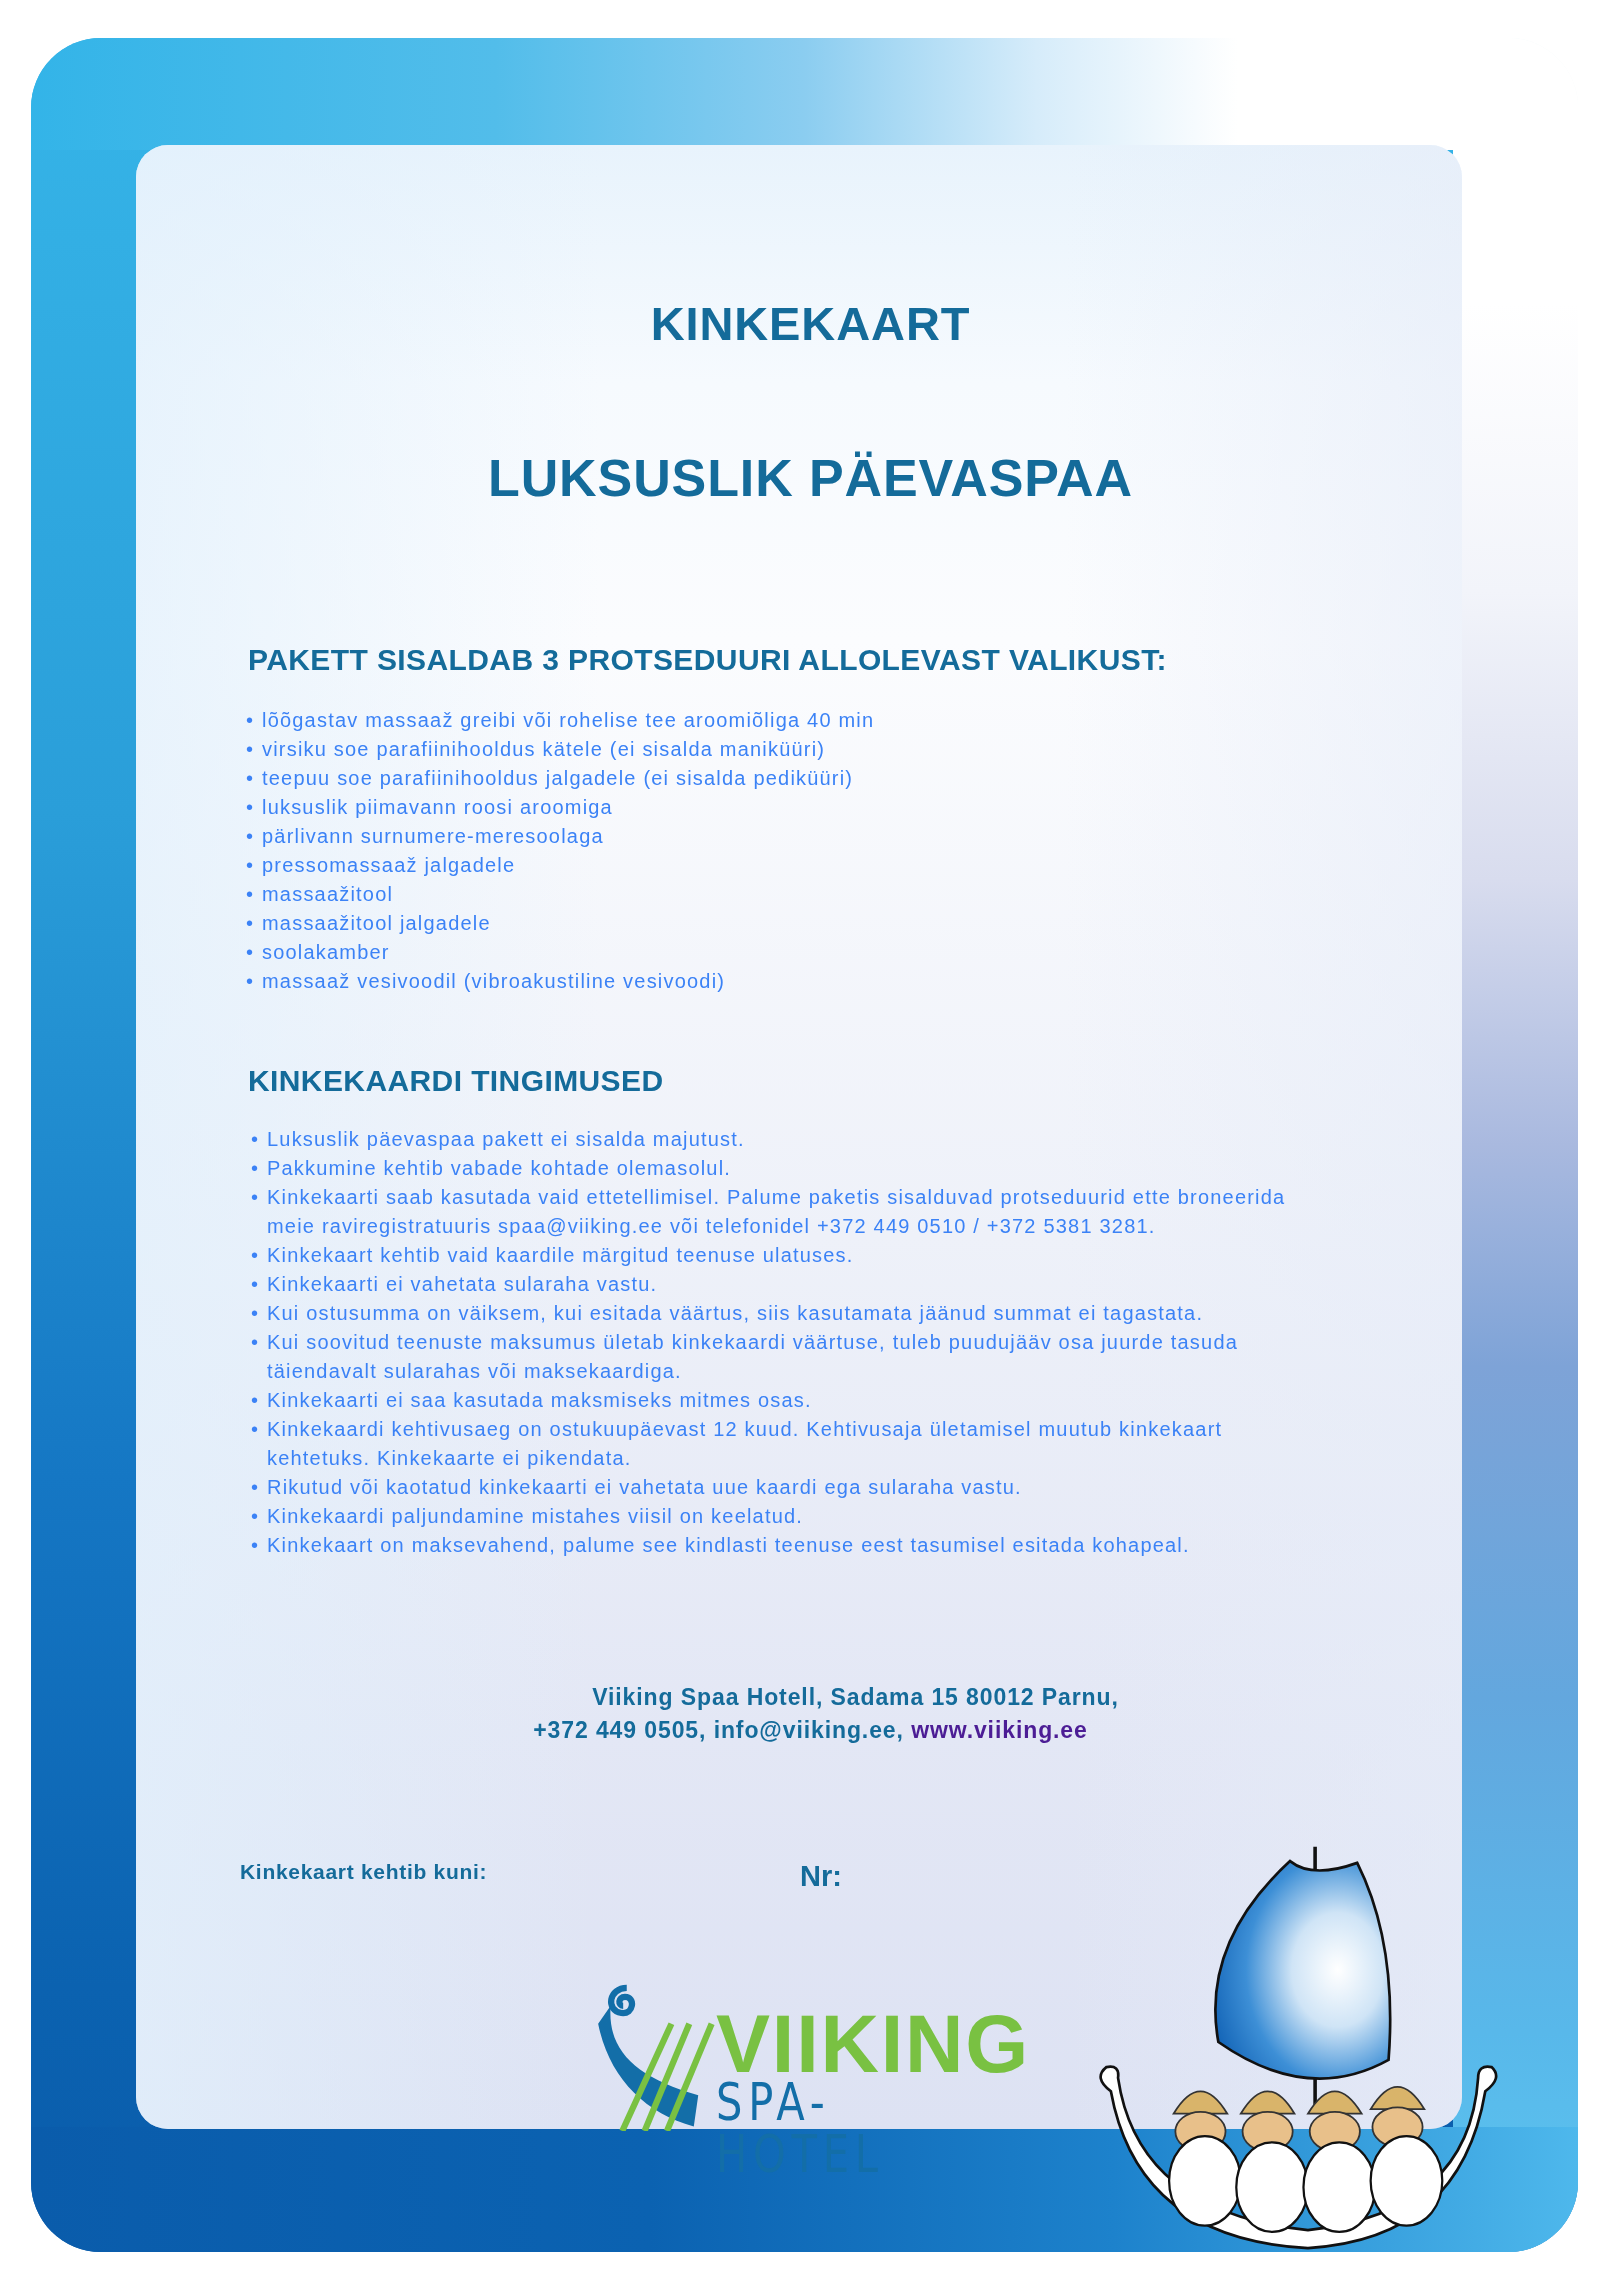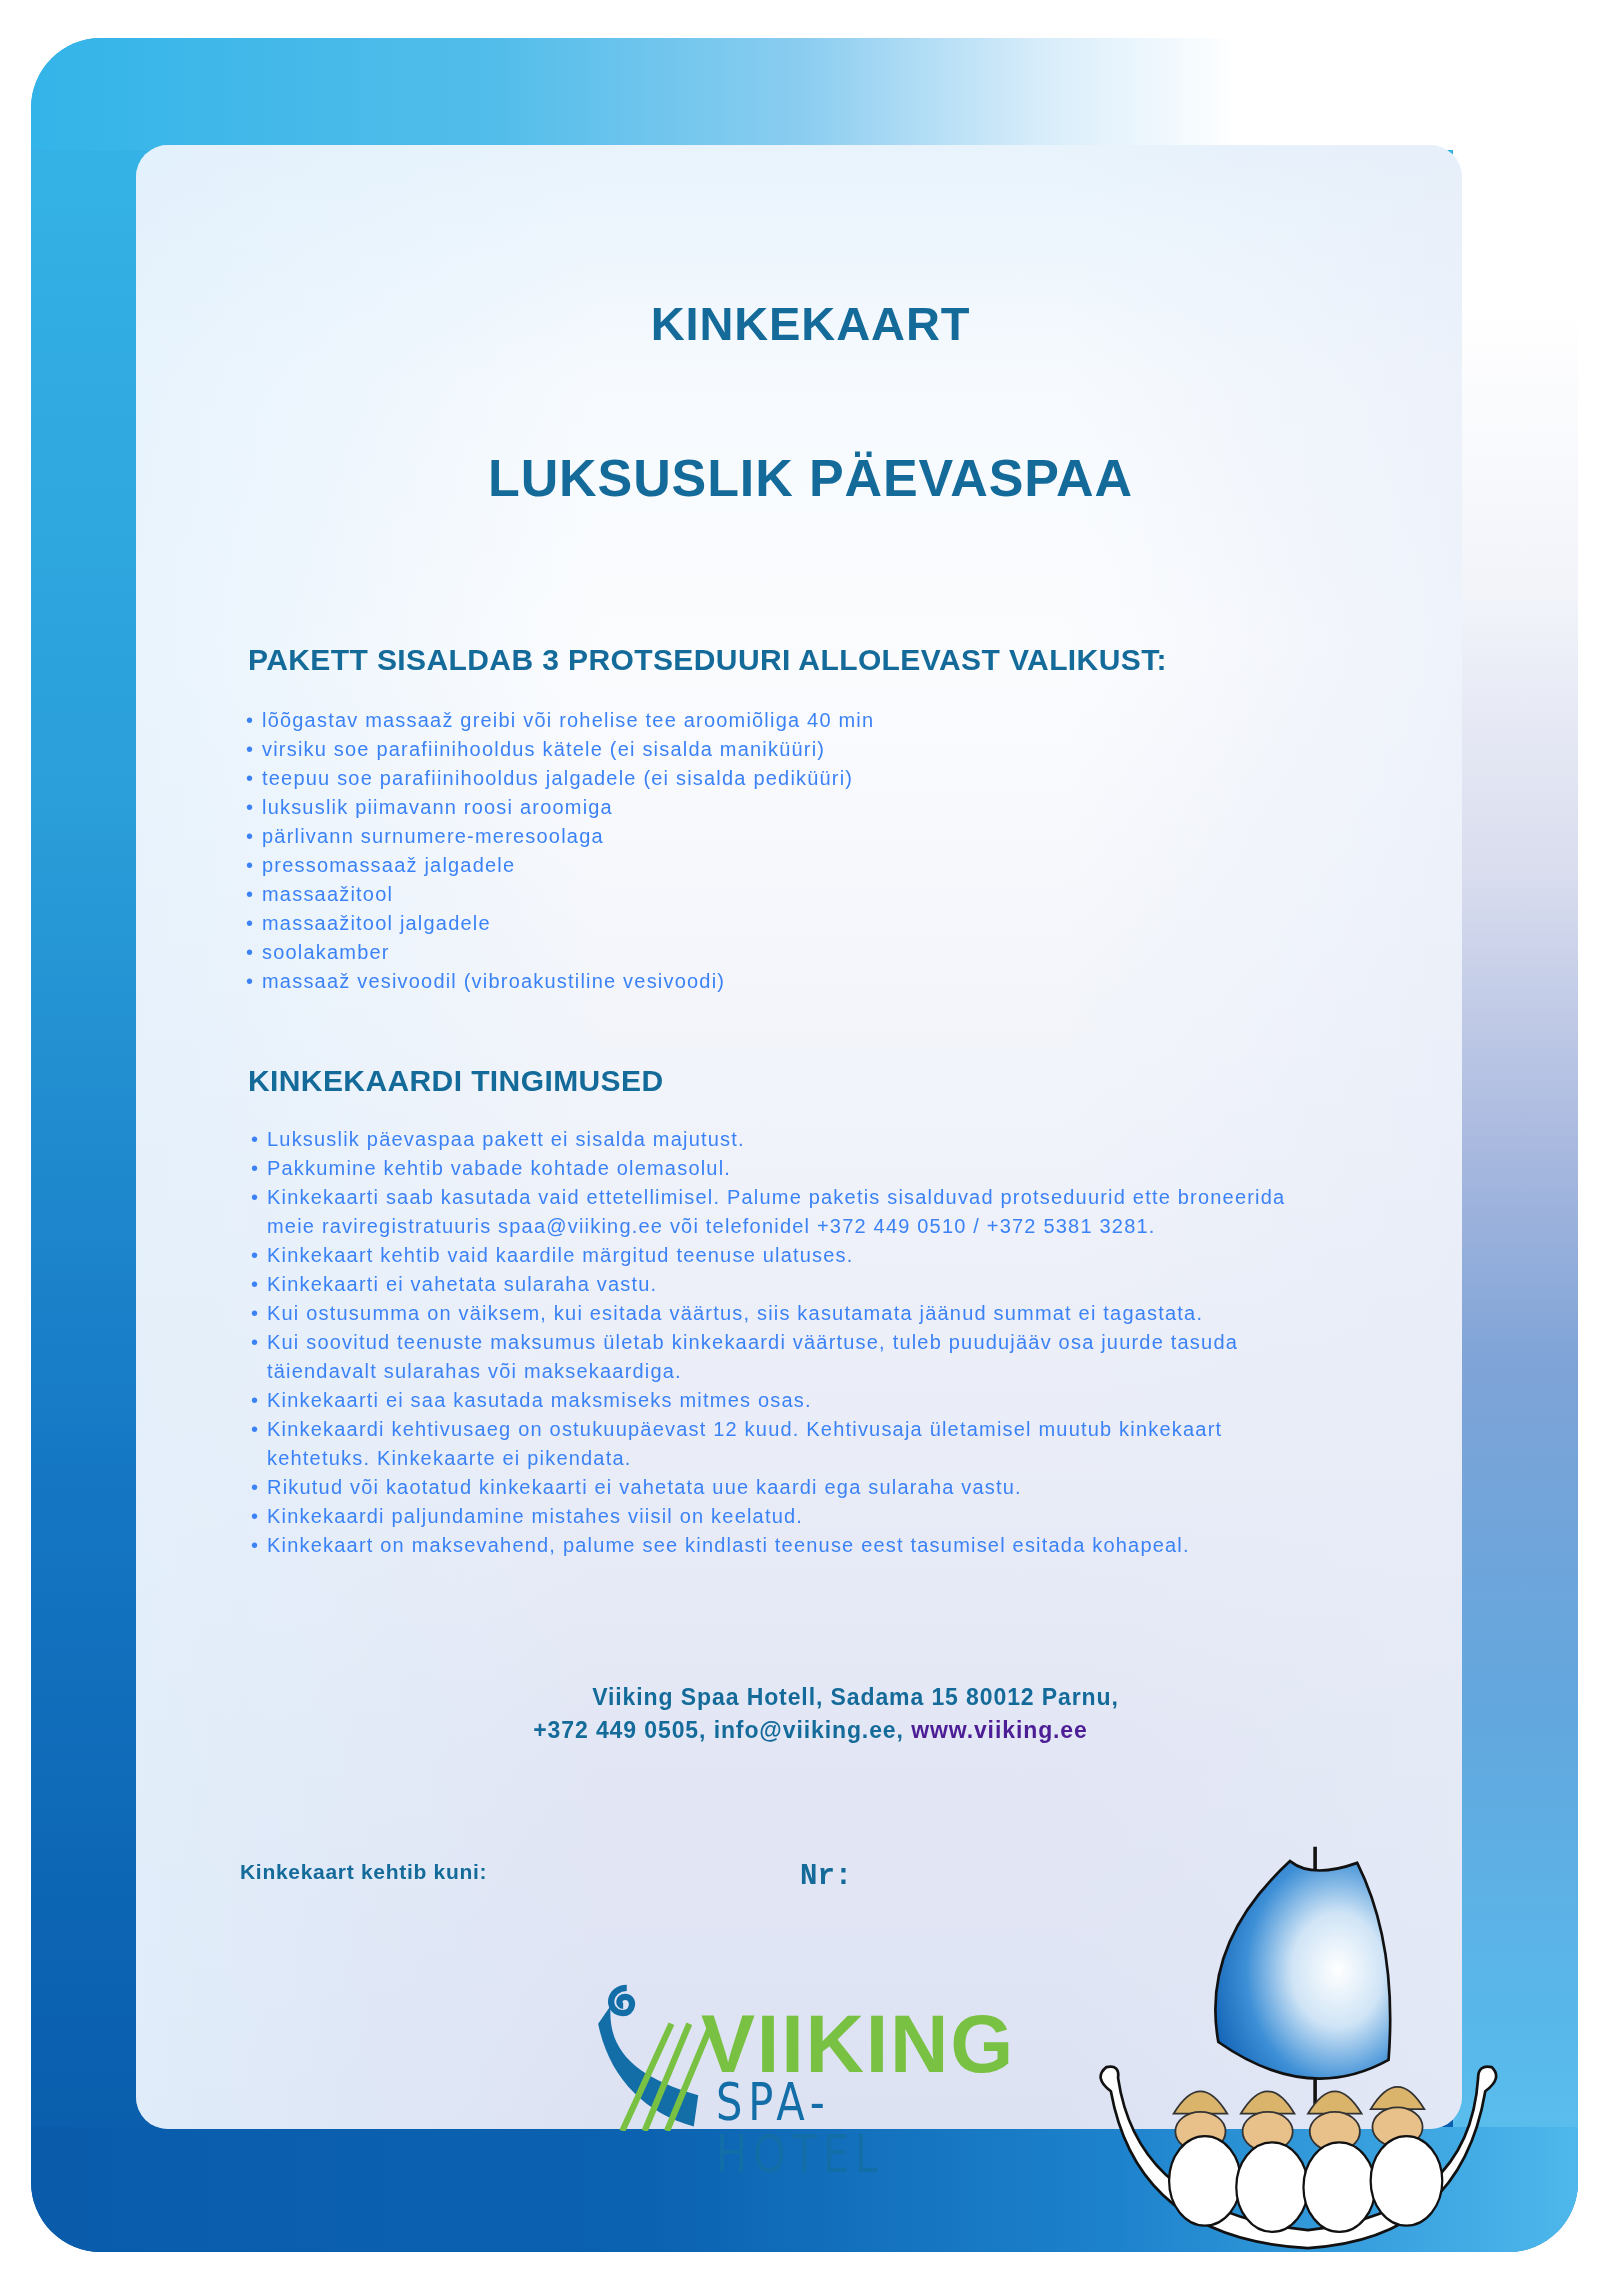--- a/index.html
+++ b/index.html
@@ -50,24 +50,24 @@
   }
   ul.bullets li::before { content: "\2022"; display: inline-block; width: 16px; text-indent: 0; }
   ul.bullets li .cont { display: block; padding-left: 0; text-indent: 0; }
   .list-package { left: 246px; top: 706px; }
   .list-terms { left: 251px; top: 1125px; }
   .contact { left: 0; width: 1621px; text-align: center; font-size: 23px; font-weight: bold; letter-spacing: 0.9px; }
   .contact-1 { top: 1684px; margin-left: 45px; }
   .contact-2 { top: 1717px; }
   .contact-2 .web { color: #4c1d95; }
   .valid-label { left: 240px; top: 1860px; font-size: 21px; font-weight: bold; letter-spacing: 0.7px; }
-  .nr-label { left: 800px; top: 1860px; font-size: 29px; font-weight: bold; font-family: Liberation Mono, monospace; }
+  .nr-label { left: 800px; top: 1860px; font-size: 29px; font-weight: bold; }
   .logo { position: absolute; left: 591px; top: 1970px; width: 439px; height: 161px; }
   .logo-word-1 {
-    position: absolute; left: 110px; top: 34px; font-size: 81px; font-weight: bold;
+    position: absolute; left: 125px; top: 34px; font-size: 81px; font-weight: bold;
     color: #79c142; letter-spacing: 1.8px; line-height: 1;
   }
   .logo-word-2 {
     position: absolute; left: 125px; top: 106px; font-size: 52px; color: #136ea8;
     letter-spacing: 7.2px; line-height: 1; font-family: "DejaVu Sans", sans-serif;
     transform: scaleX(0.8); transform-origin: left top;
   }
   .logo-mark { position: absolute; left: 0; top: 0; }
   .illustration { position: absolute; left: 1084px; top: 1836px; width: 421px; height: 421px; }
 </style>

